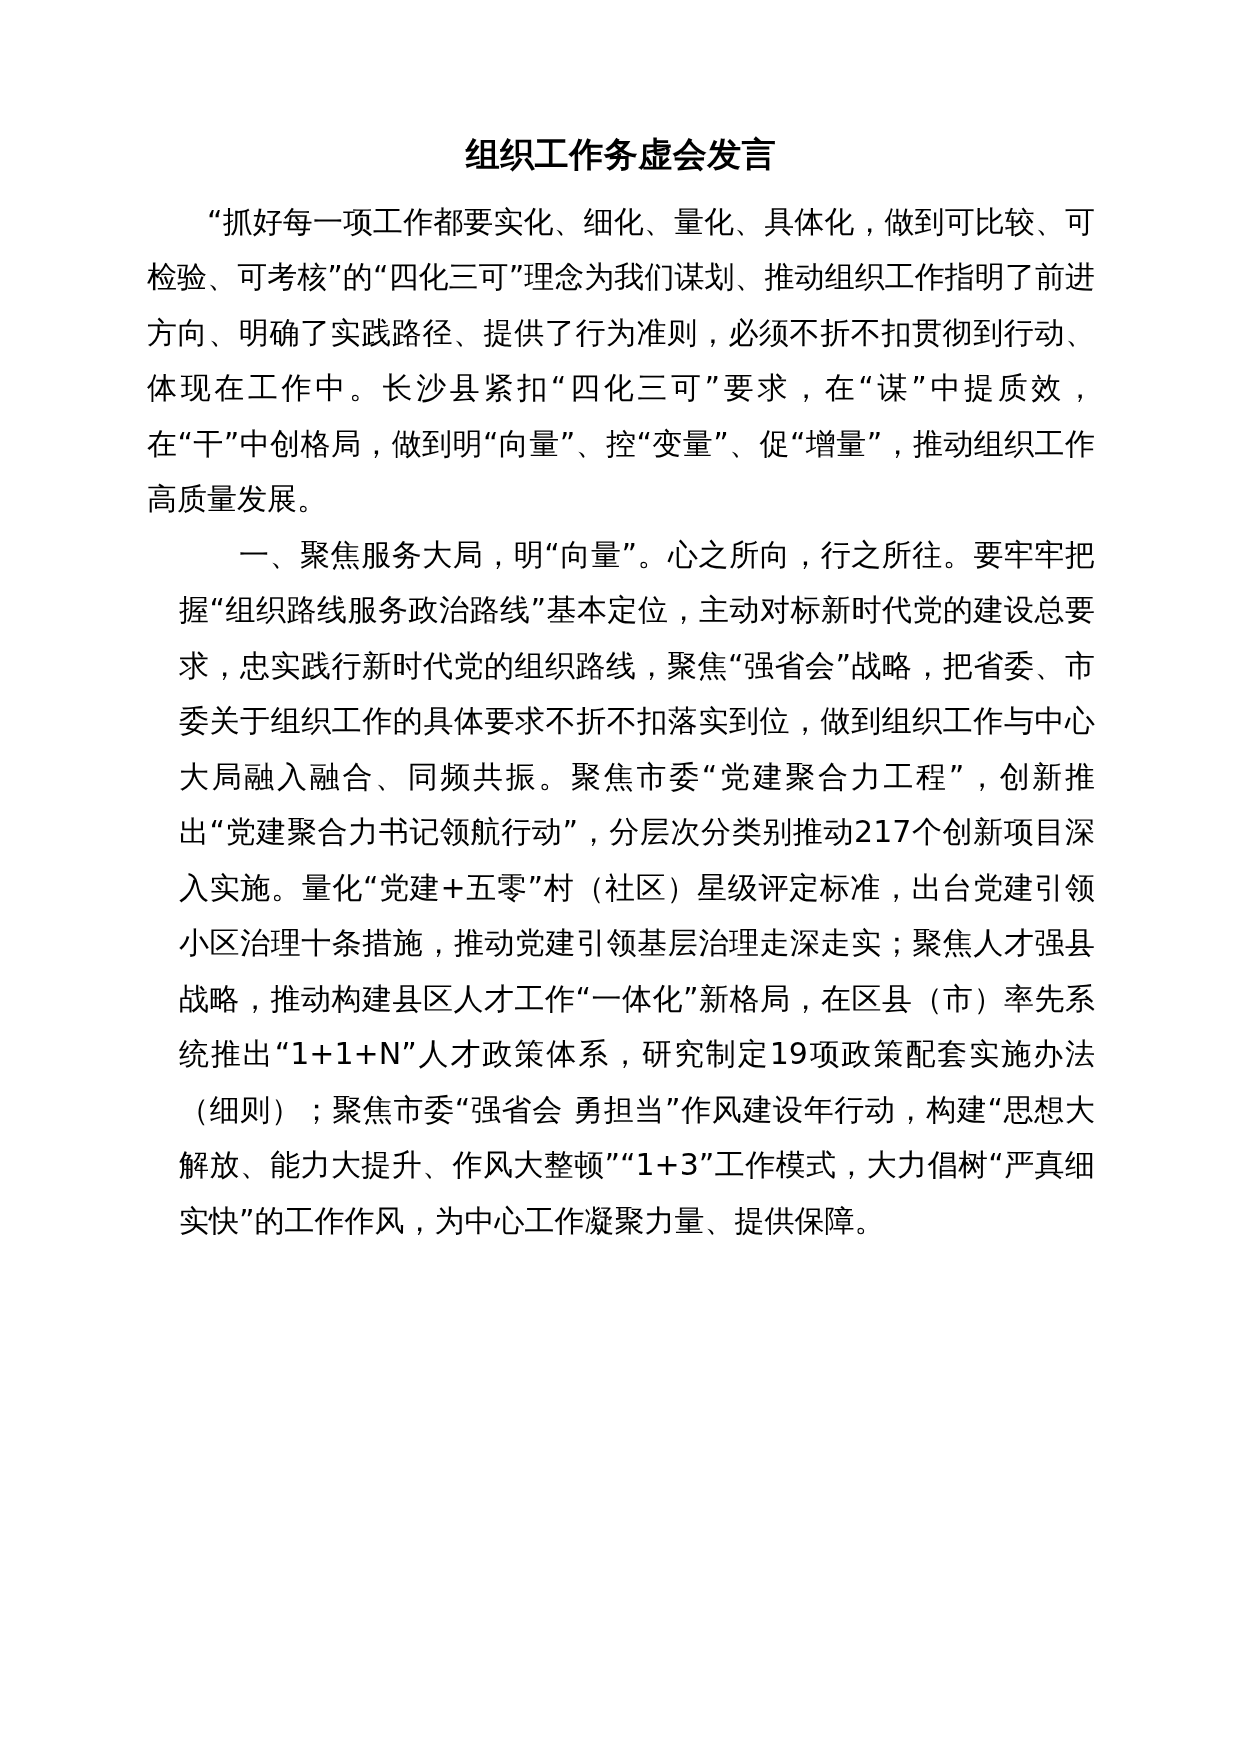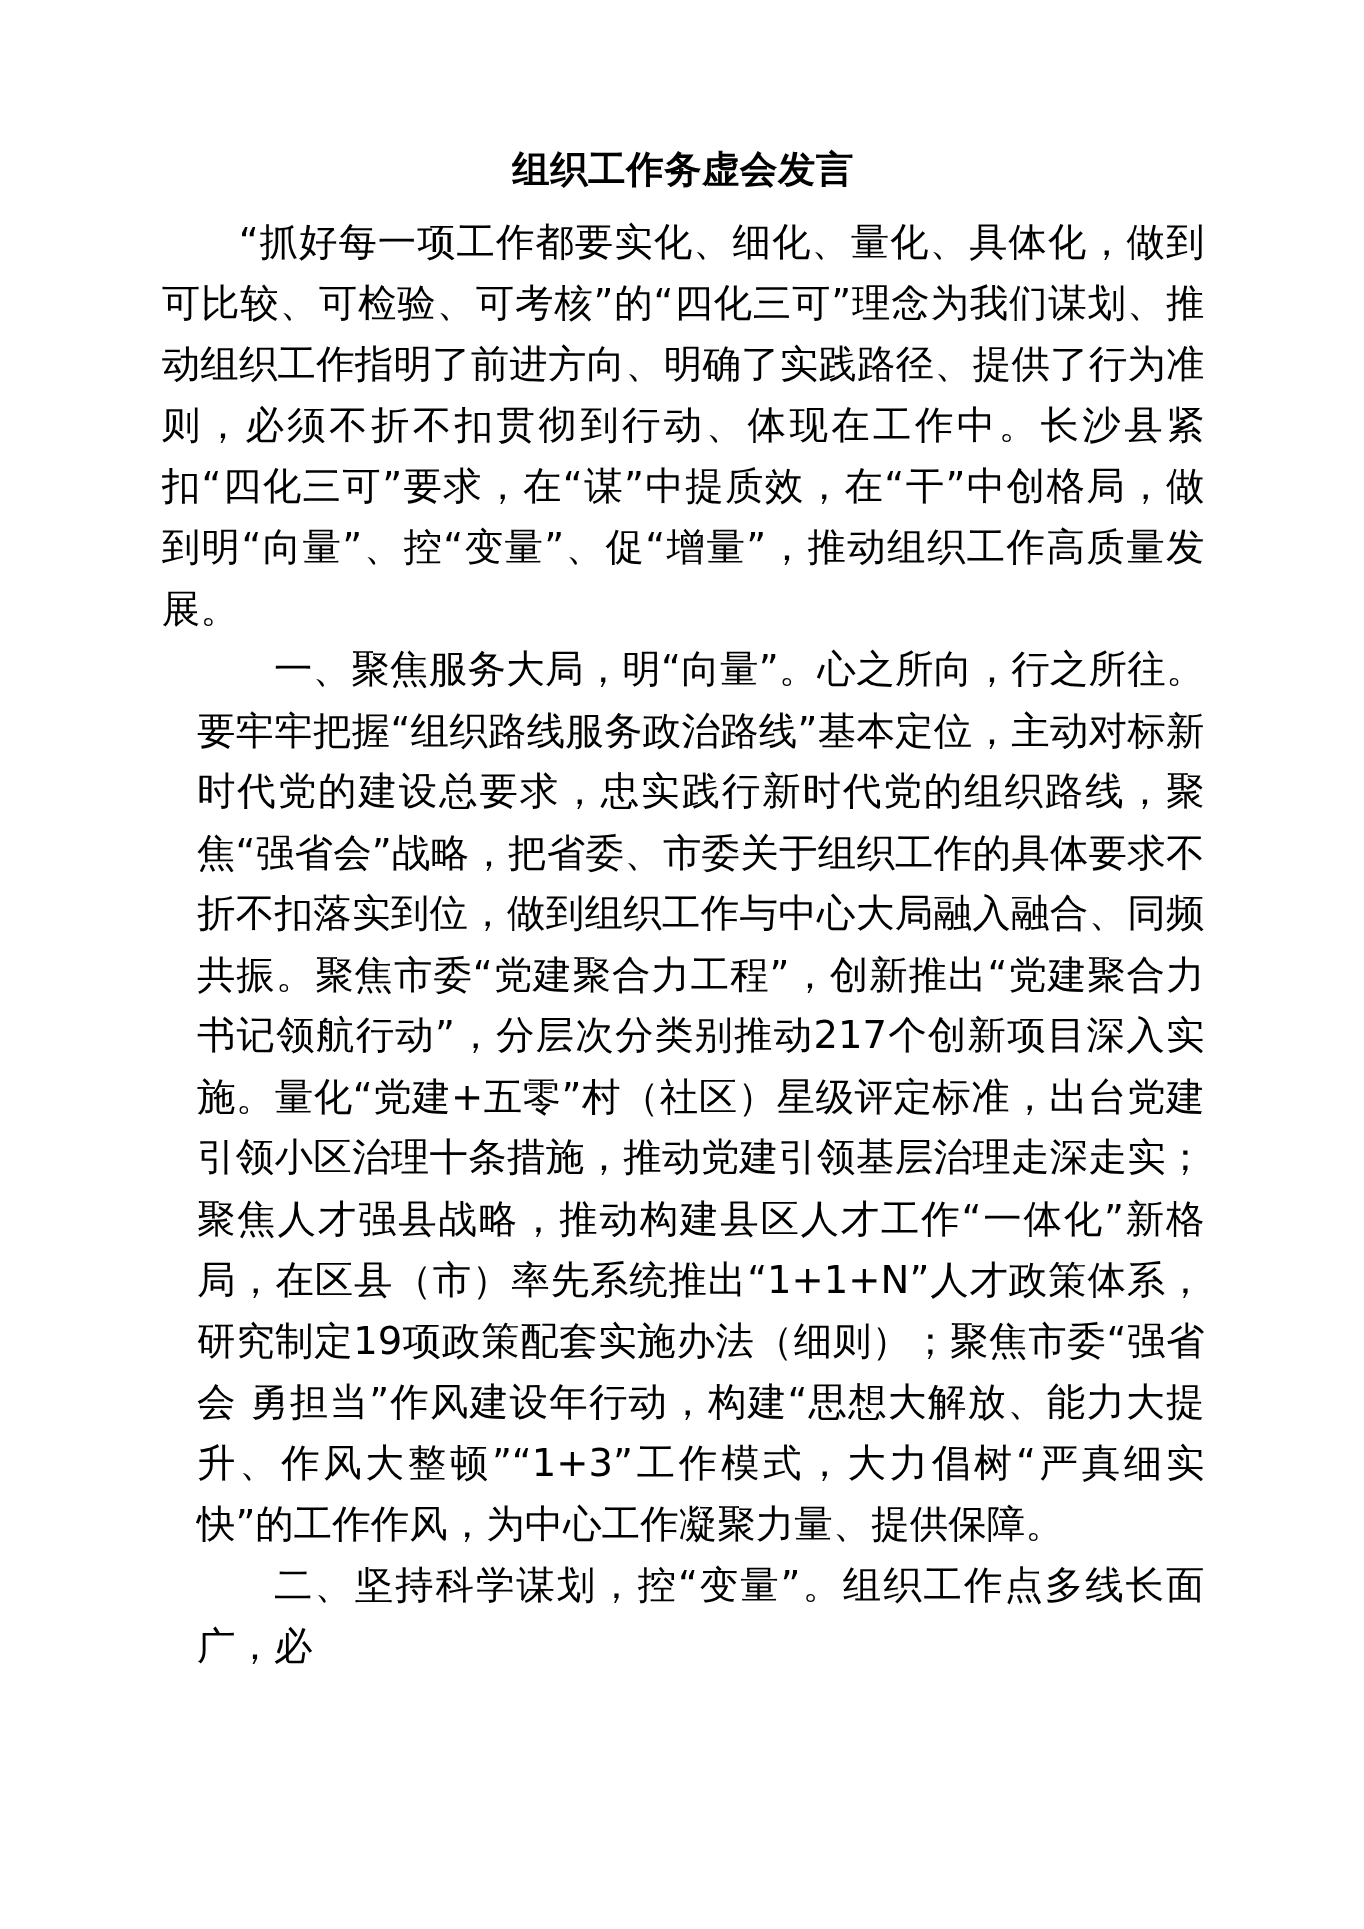--- a/index.html
+++ b/index.html
@@ -35,21 +35,21 @@
     letter-spacing: 0.5px;
     line-height: 1.35;
     margin: 0 0 10px 0;
     padding: 0;
     font-family: "DejaVu Sans", "Liberation Sans", sans-serif;
   }
   .body-block {
     margin-top: 16px;
   }
   .para {
-    font-size: 35px;
+    font-size: 30px;
     line-height: 55.5px;
     text-align: justify;
     text-justify: inter-ideograph;
     text-align-last: left;
     margin: 0;
     padding: 0;
     letter-spacing: 0px;
     word-break: break-all;
     text-indent: 2em;
   }
@@ -62,17 +62,16 @@
 <body>
 
 <div class="page">
   <div class="content">
 
     <h1 class="doc-title">组织工作务虚会发言</h1>
 
     <div class="body-block">
       <p class="para">“抓好每一项工作都要实化、细化、量化、具体化，做到可比较、可检验、可考核”的“四化三可”理念为我们谋划、推动组织工作指明了前进方向、明确了实践路径、提供了行为准则，必须不折不扣贯彻到行动、体现在工作中。长沙县紧扣“四化三可”要求，在“谋”中提质效，在“干”中创格局，做到明“向量”、控“变量”、促“增量”，推动组织工作高质量发展。</p>
       <p class="para">一、聚焦服务大局，明“向量”。心之所向，行之所往。要牢牢把握“组织路线服务政治路线”基本定位，主动对标新时代党的建设总要求，忠实践行新时代党的组织路线，聚焦“强省会”战略，把省委、市委关于组织工作的具体要求不折不扣落实到位，做到组织工作与中心大局融入融合、同频共振。聚焦市委“党建聚合力工程”，创新推出“党建聚合力书记领航行动”，分层次分类别推动217个创新项目深入实施。量化“党建+五零”村（社区）星级评定标准，出台党建引领小区治理十条措施，推动党建引领基层治理走深走实；聚焦人才强县战略，推动构建县区人才工作“一体化”新格局，在区县（市）率先系统推出“1+1+N”人才政策体系，研究制定19项政策配套实施办法（细则）；聚焦市委“强省会 勇担当”作风建设年行动，构建“思想大解放、能力大提升、作风大整顿”“1+3”工作模式，大力倡树“严真细实快”的工作作风，为中心工作凝聚力量、提供保障。</p>
-      <p class="para">二、坚持科学谋划，控“变量”。组织工作点多线长面广，必</p>
     </div>
 
   </div>
 </div>
 
 </body></html>

